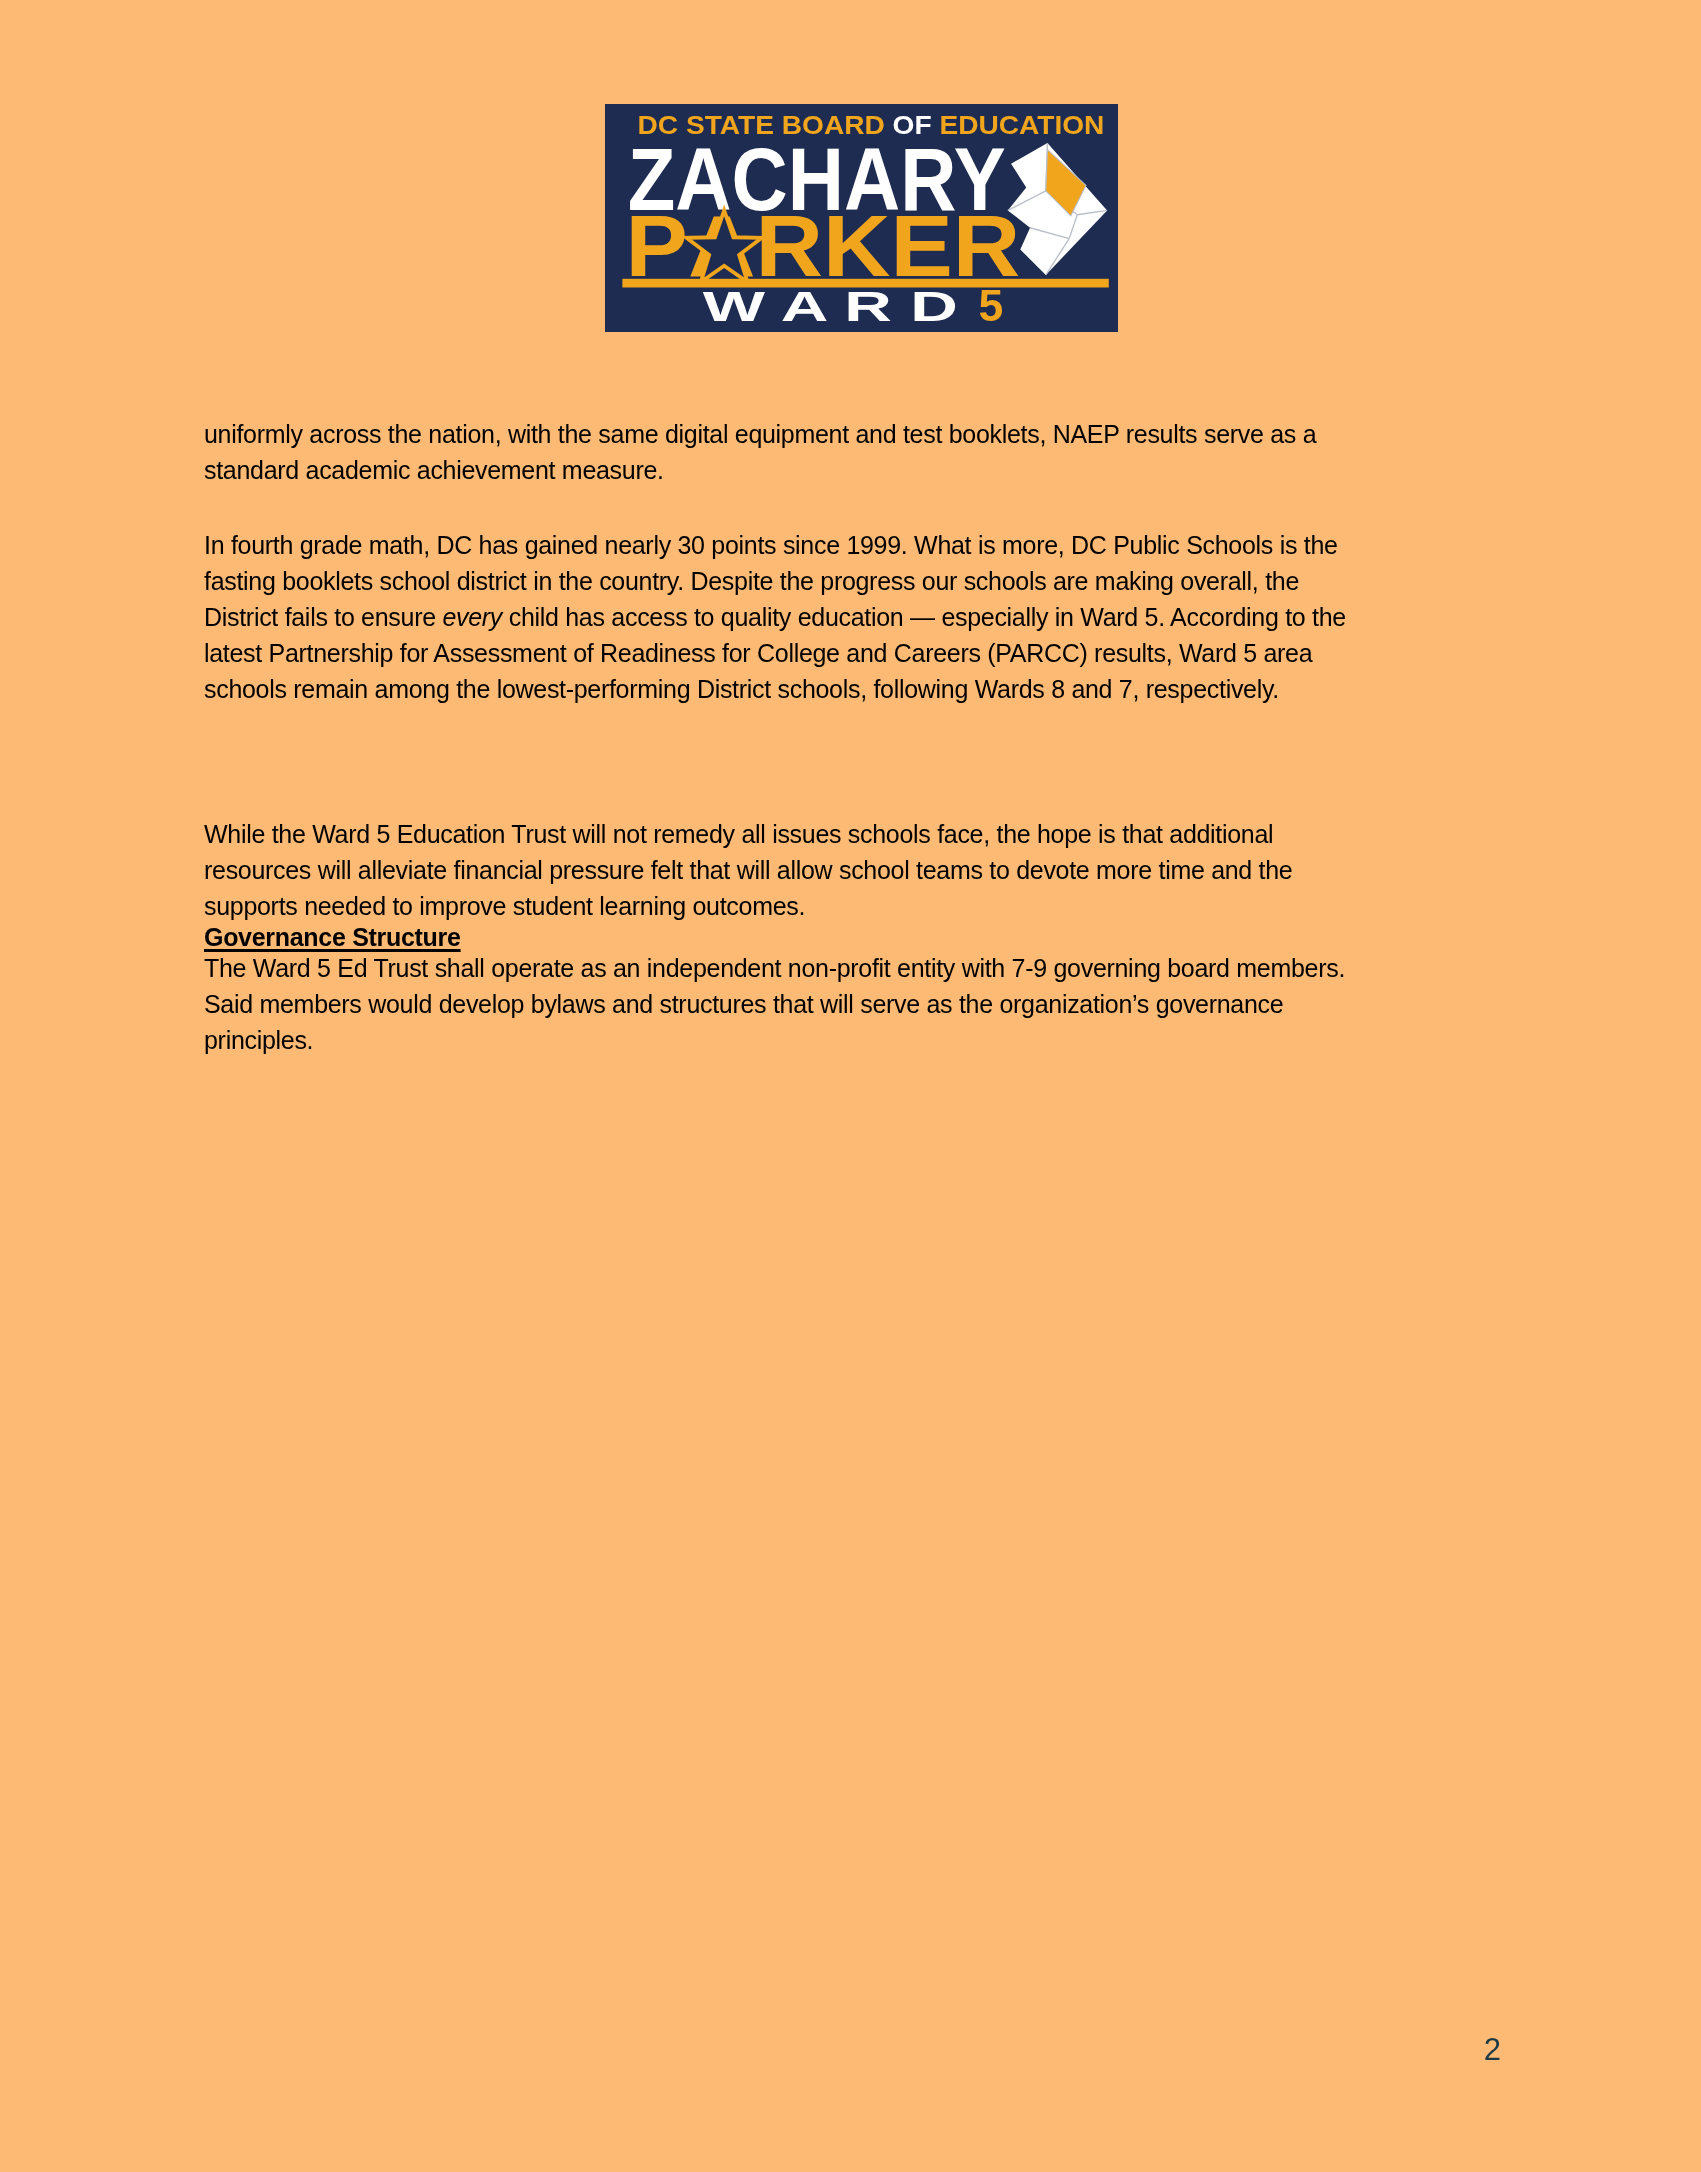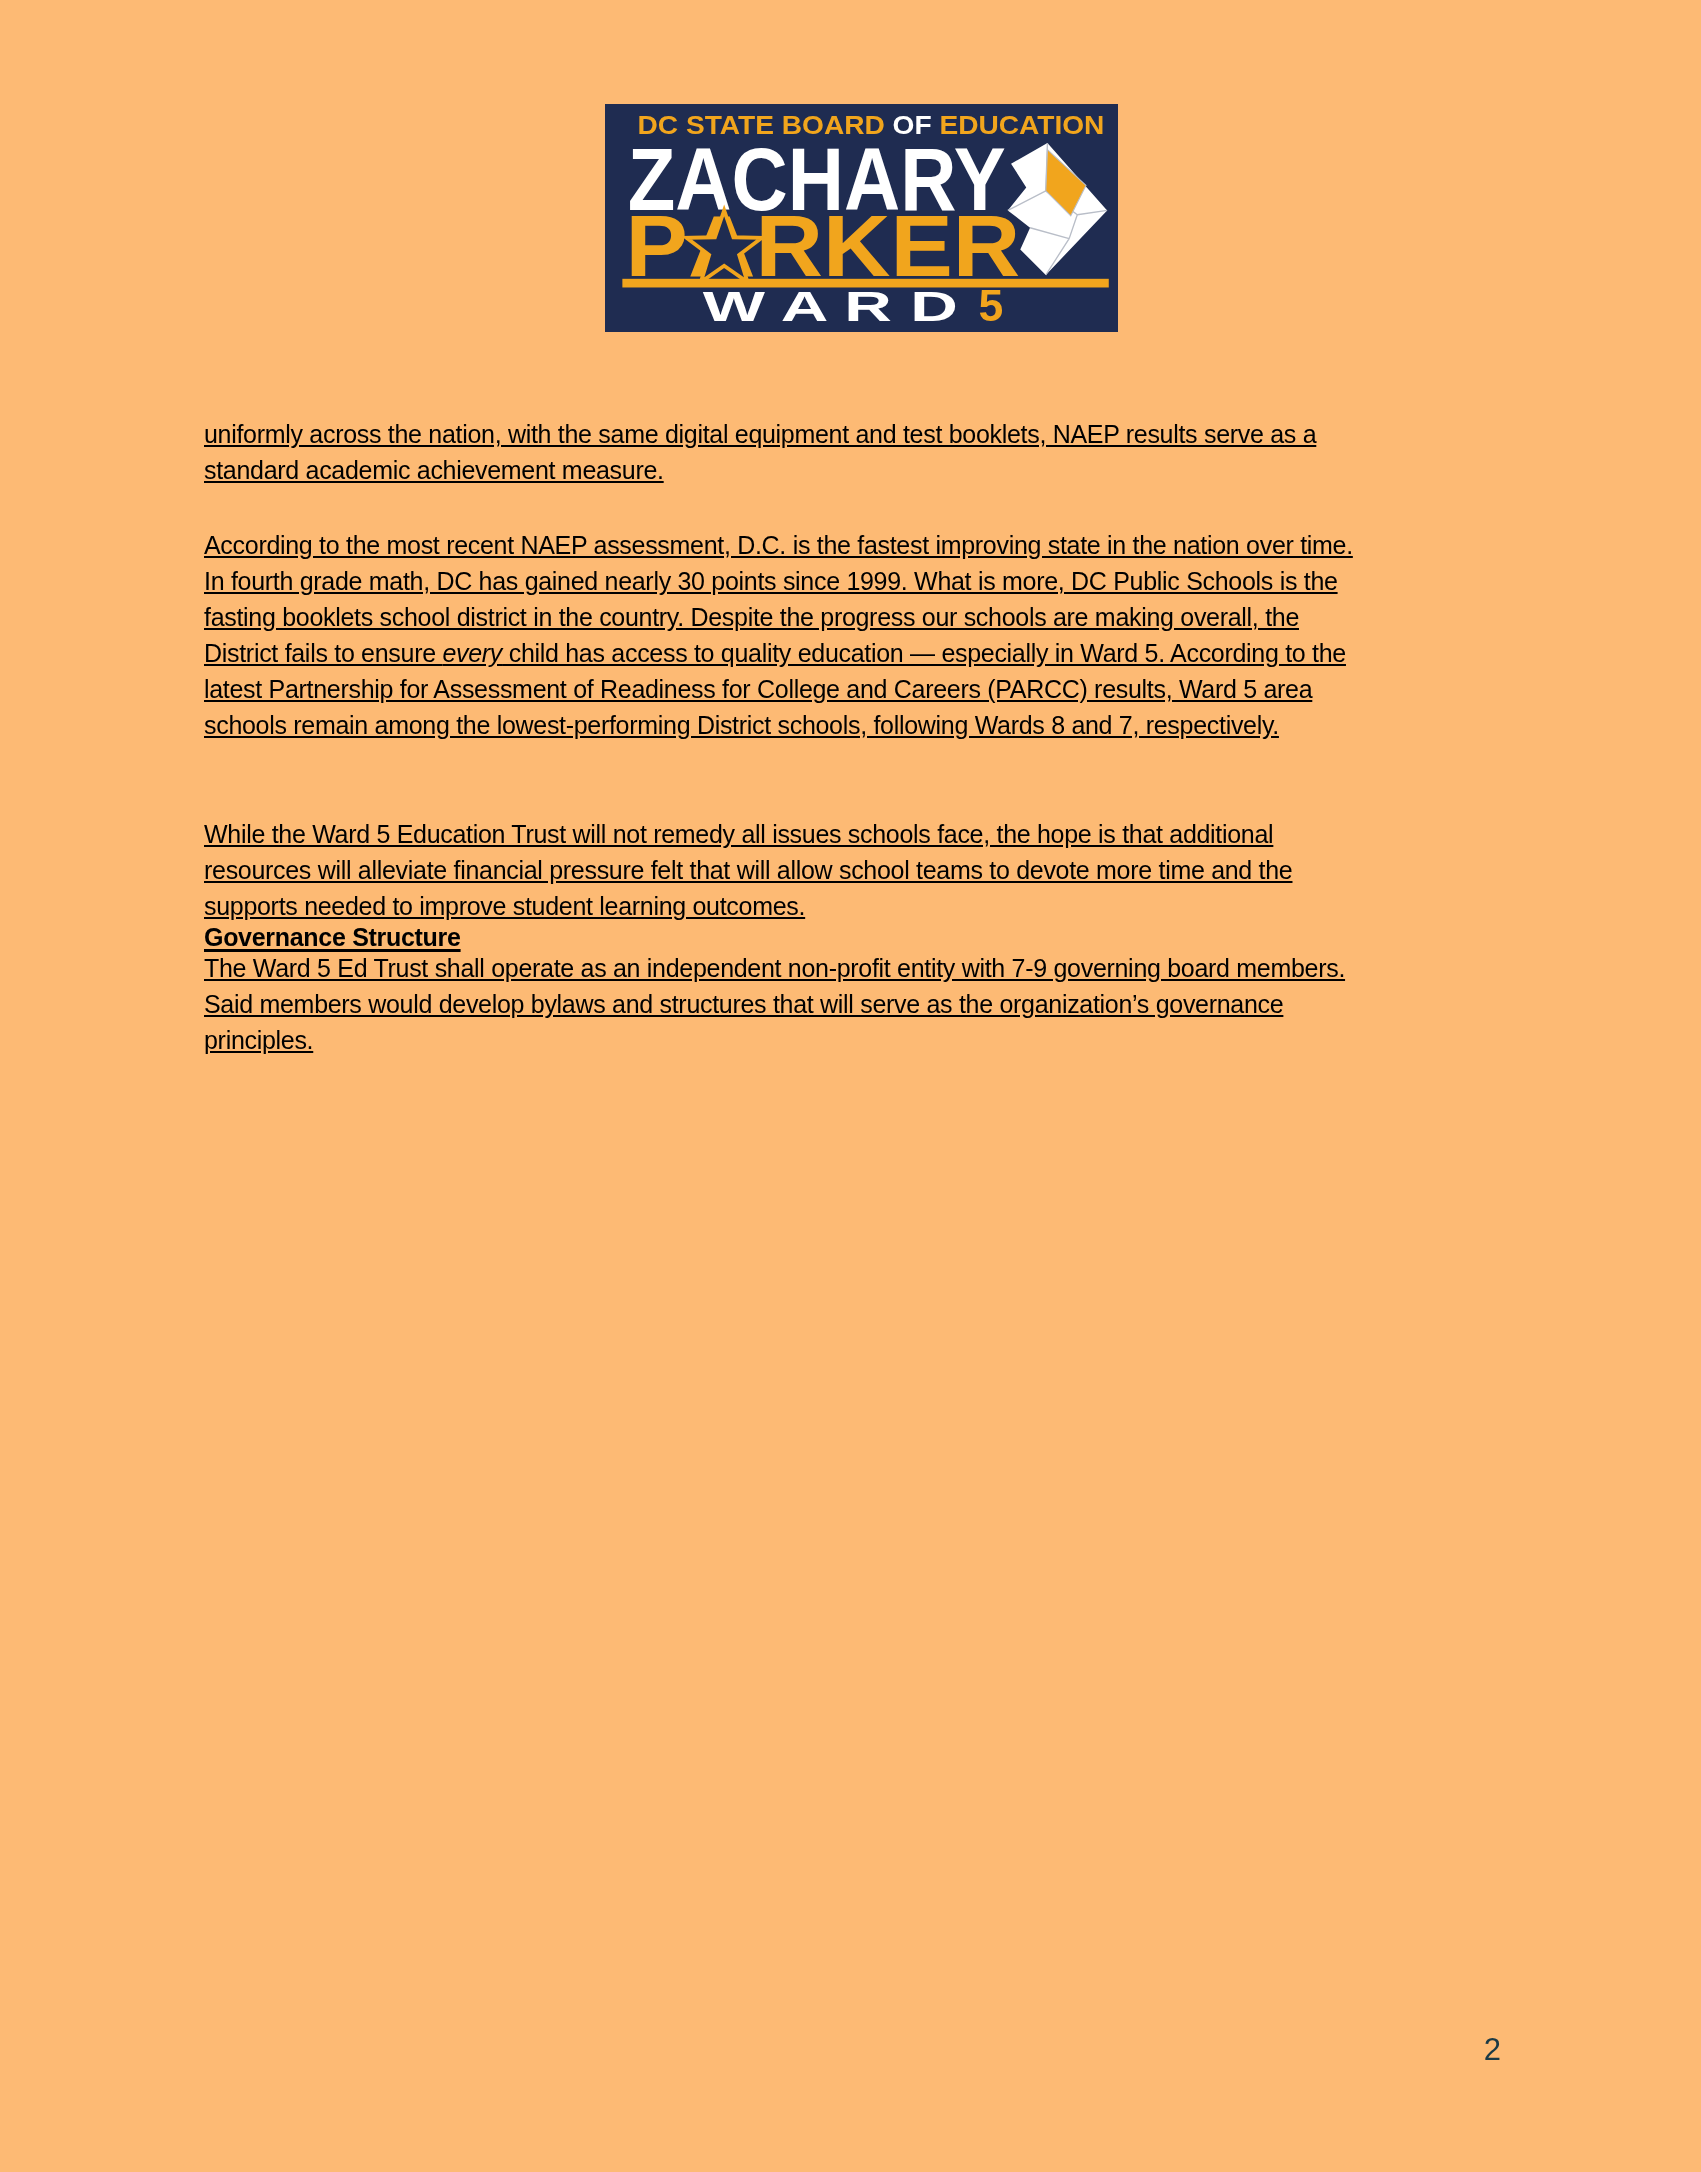--- a/index.html
+++ b/index.html
@@ -24,21 +24,21 @@
   .map-shape{fill:#FFFFFF;stroke:none;}
   .map-lines{fill:none;stroke:#B9BEC8;stroke-width:2.5;}
   .ward5{fill:#F1A51D;stroke:#B9BEC8;stroke-width:2;}
   .star{fill:#1F2C51;stroke:#F1A51D;stroke-width:7;}
 
   
   .para{
     position:absolute;left:204px;margin:0;
     font-size:25px;line-height:36px;letter-spacing:-0.3px;color:#000000;
   }
-  .ln{display:block;white-space:nowrap;text-decoration:underline;}
+  .ln{display:block;white-space:nowrap;}
   .heading{
     position:absolute;left:204px;margin:0;
     font-size:25px;line-height:36px;letter-spacing:-0.3px;color:#000000;font-weight:700;text-align:right;
   }
   .heading .hu{
     text-decoration:underline;
     text-decoration-thickness:2.7px;
     text-underline-offset:3.3px;
     white-space:nowrap;
   }
@@ -77,21 +77,20 @@
   </svg>
 
   <main>
 
     <p class="para" style="top:416px">
       <span class="ln">uniformly across the nation, with the same digital equipment and test booklets, NAEP results serve as a</span>
       <span class="ln">standard academic achievement measure.</span>
     </p>
 
     <p class="para" style="top:527px">
-      <span class="ln">According to the most recent NAEP assessment, D.C. is the fastest improving state in the nation over time.</span>
       <span class="ln">In fourth grade math, DC has gained nearly 30 points since 1999. What is more, DC Public Schools is the</span>
       <span class="ln">fasting booklets school district in the country. Despite the progress our schools are making overall, the</span>
       <span class="ln"><span>District fails to ensure </span><em>every</em><span> child has access to quality education — especially in Ward 5. According to the</span></span>
       <span class="ln">latest Partnership for Assessment of Readiness for College and Careers (PARCC) results, Ward 5 area</span>
       <span class="ln">schools remain among the lowest-performing District schools, following Wards 8 and 7, respectively.</span>
     </p>
 
     <p class="para" style="top:816px">
       <span class="ln">While the Ward 5 Education Trust will not remedy all issues schools face, the hope is that additional</span>
       <span class="ln">resources will alleviate financial pressure felt that will allow school teams to devote more time and the</span>

